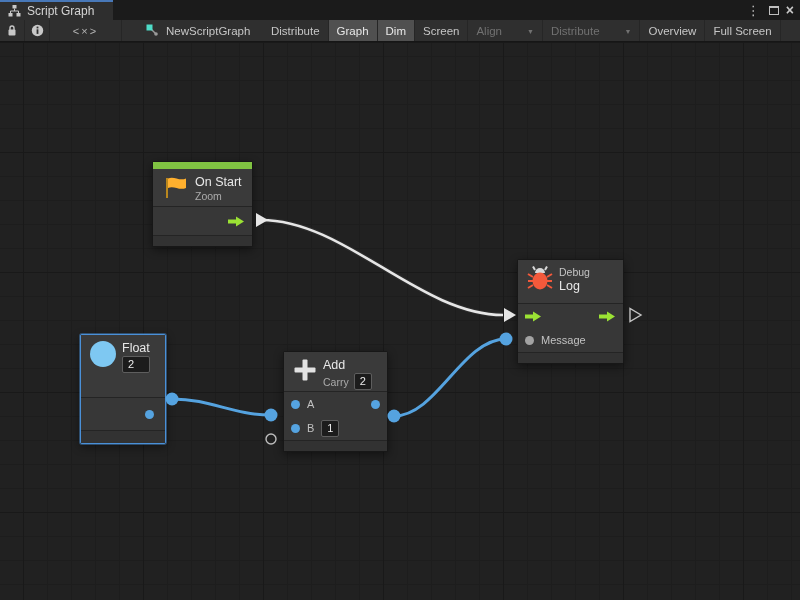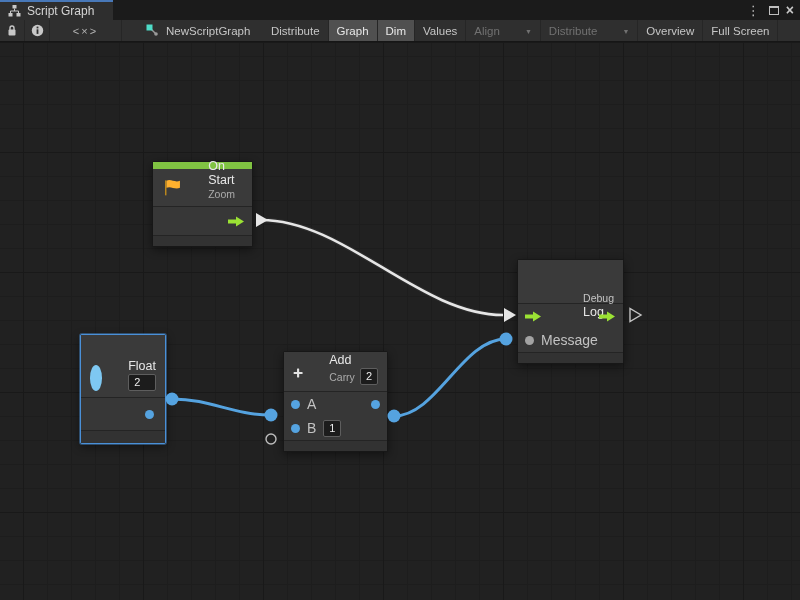--- a/index.html
+++ b/index.html
@@ -44,43 +44,43 @@
       linear-gradient(#1d1d1d 1px, transparent 1px),
       linear-gradient(90deg, #1d1d1d 1px, transparent 1px);
     background-size:120px 120px, 120px 120px, 24px 24px, 24px 24px;
     background-position:23px 109px, 23px 109px, 23px 13px, 23px 13px; overflow:hidden; }
 
   
   .node { position:absolute; background:#363636; border:1px solid #171717; border-radius:2px;
     box-shadow:0 3px 10px rgba(0,0,0,0.45); color:#dcdcdc; }
   .node.selected { border-color:#4a90d8; box-shadow:0 0 0 1px rgba(74,144,216,.45), 0 3px 10px rgba(0,0,0,.45); }
   .node-colorbar { height:7px; background:#80c342; }
-  .node-header { background:#3a3a3a; display:flex; align-items:flex-end; gap:26px;
+  .node-header { background:#3a3a3a; display:flex; align-items:flex-start; gap:6px;
     padding:6px 9px; border-bottom:1px solid #242424; }
   .nh-text { display:flex; flex-direction:column; gap:1px; }
   .nh-title { font-size:12.5px; color:#e8e8e8; }
   .nh-sub { font-size:10.5px; color:#ababab; }
   .nh-small { font-size:10.5px; color:#c4c4c4; }
   .node-body { background:#373737; border-bottom:1px solid #242424; }
   .node-footer { height:10px; background:#323232; }
   .prow { display:flex; align-items:center; gap:7px; padding:0 7px; }
-  .plabel { font-size:14px; color:#c2c2c2; }
+  .plabel { font-size:11px; color:#c2c2c2; }
   .spacer { flex:1; }
   .dot-blue { width:9px; height:9px; border-radius:50%; background:#55a3e0; }
   .dot-grey { width:9px; height:9px; border-radius:50%; background:#a3a3a3; }
   .field { background:#1c1c1c; border:1px solid #5e5e5e; border-radius:2px; color:#ececec;
     font-size:11px; padding:0 5px; line-height:15px; min-width:16px; text-align:left; }
   .icon-circle-blue { width:26px; height:26px; border-radius:50%; background:#7ec8f2; }
 
   
   #node-onstart { left:152px; top:118px; width:101px; }
   #node-onstart .node-header { height:38px; }
   #node-onstart .prow { height:28px; justify-content:flex-end; }
   #node-debug { left:517px; top:216px; width:107px; }
-  #node-debug .node-header { height:44px;flex-direction:column; }
+  #node-debug .node-header { height:44px; }
   #node-debug .prow { height:24px; }
   #node-float { left:80px; top:291px; width:86px; }
   #node-float .node-header { height:63px; }
   #node-float .prow { height:32px; justify-content:flex-end; padding-right:11px; }
   #node-add { left:283px; top:308px; width:105px; }
   #node-add .node-header { height:40px; }
   #node-add .prow { height:24px; }
 
   
   #wires { position:absolute; top:0; left:0; width:800px; height:557px; pointer-events:none; z-index:5; }
@@ -126,21 +126,21 @@
       <svg width="13" height="13" viewBox="0 0 13 13">
         <path d="M4 4 L10 10" stroke="#9a9a9a" stroke-width="1.4"></path>
         <circle cx="10" cy="10" r="1.8" fill="#9a9a9a"></circle>
         <rect x="0.5" y="0.5" width="6" height="6" fill="#4edcc8"></rect>
       </svg>
       <span>NewScriptGraph</span>
     </div>
     <div class="tbtn">Distribute</div>
     <div class="tbtn active">Graph</div>
     <div class="tbtn active">Dim</div>
-    <div class="tbtn">Values</div>
+    <div class="tbtn">Screen</div>
     <div class="tbtn disabled">
       <span>Align</span>
       <span class="caret">▼</span>
     </div>
     <div class="tbtn disabled">
       <span>Distribute</span>
       <span class="caret">▼</span>
     </div>
     <div class="tbtn">Overview</div>
     <div class="tbtn">Full Screen</div>

